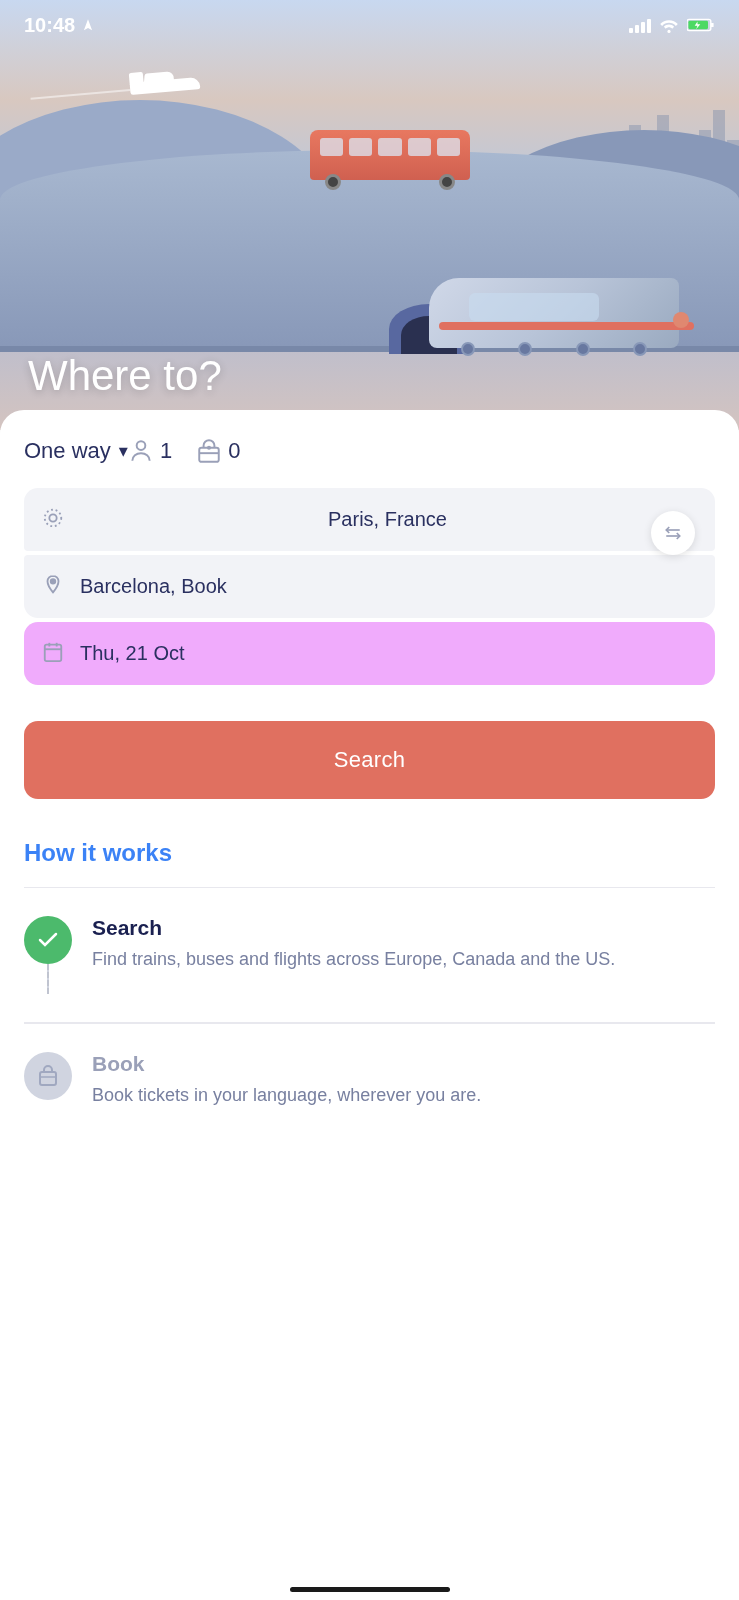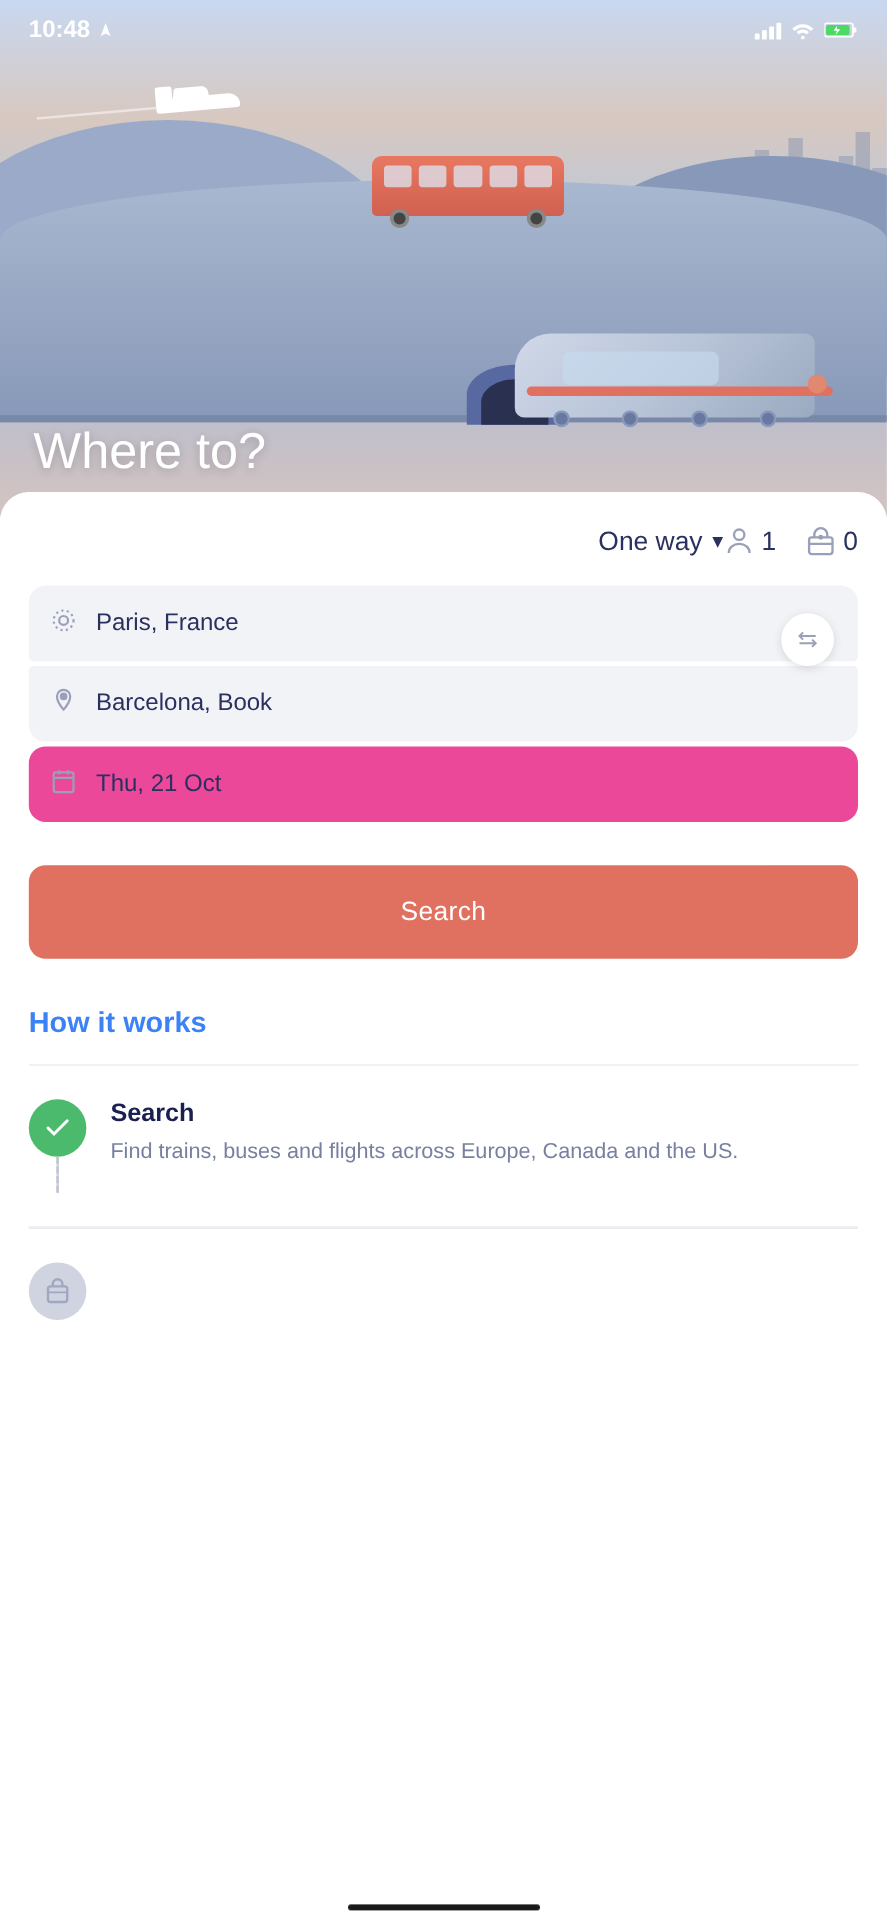--- a/index.html
+++ b/index.html
@@ -313,21 +313,21 @@
       position: relative;
       z-index: 2;
       padding: 28px 24px;
       min-height: 1170px;
     }
 
     
     .trip-type-row {
       display: flex;
       align-items: center;
-      justify-content: flex-end;
+      justify-content: flex-start;
       margin-bottom: 24px;
     }
     .trip-type-left {
       display: flex;
       align-items: center;
       gap: 8px;
       cursor: pointer;
     }
     .trip-type-label {
       font-size: 22px;
@@ -389,21 +389,21 @@
       background: white;
       border-radius: 50%;
       display: flex;
       align-items: center;
       justify-content: center;
       box-shadow: 0 2px 8px rgba(0,0,0,0.12);
       cursor: pointer;
       z-index: 3;
     }
     .date-row {
-      background: #ec4899;
+      background: #f0abfc;
       border-radius: 14px;
       padding: 20px 20px 20px 56px;
       position: relative;
       display: flex;
       align-items: center;
       margin-top: 4px;
     }
 
     
     .search-button {
@@ -652,21 +652,21 @@
           <path d="M7 9V7a5 5 0 0 1 10 0v2"></path>
           <line x1="3" y1="14" x2="21" y2="14"></line>
         </svg>
         <span class="count-num">0</span>
       </div>
     </div>
   </div>
 
   
   <div class="search-fields">
-    <div class="field-row" style="border-radius: 14px 14px 4px 4px;">
+    <div class="field-row" style="border-radius: 14px 14px 4px 4px; justify-content: center;">
       <span class="field-icon">
         <svg width="22" height="22" viewBox="0 0 24 24" fill="none" stroke="#9aa0b8" stroke-width="2">
           <circle cx="12" cy="12" r="4"></circle>
           <circle cx="12" cy="12" r="9" stroke-dasharray="2 3"></circle>
         </svg>
       </span>
       <span class="field-text">Paris, France</span>
     </div>
 
     <div style="position: relative; height: 0;">
@@ -733,20 +733,24 @@
     <div class="step">
       <div style="display:flex; flex-direction:column; align-items:center;">
         <div class="step-icon gray">
           <svg viewBox="0 0 24 24" fill="none">
             <rect x="4" y="8" width="16" height="13" rx="2" stroke="#a0a8c0" stroke-width="2"></rect>
             <path d="M8 8V6a4 4 0 0 1 8 0v2" stroke="#a0a8c0" stroke-width="2"></path>
             <line x1="4" y1="13" x2="20" y2="13" stroke="#a0a8c0" stroke-width="1.5"></line>
           </svg>
         </div>
       </div>
+      <div class="step-content">
+        <div class="step-title muted">Book</div>
+        <div class="step-desc">Book tickets in your language, wherever you are.</div>
+      </div>
     </div>
 
   </div>
 </div>
 
 <div class="bottom-nav">
   <div class="nav-item">
     <div class="nav-icon">
 
       <svg width="32" height="32" viewBox="0 0 24 24" fill="none">

